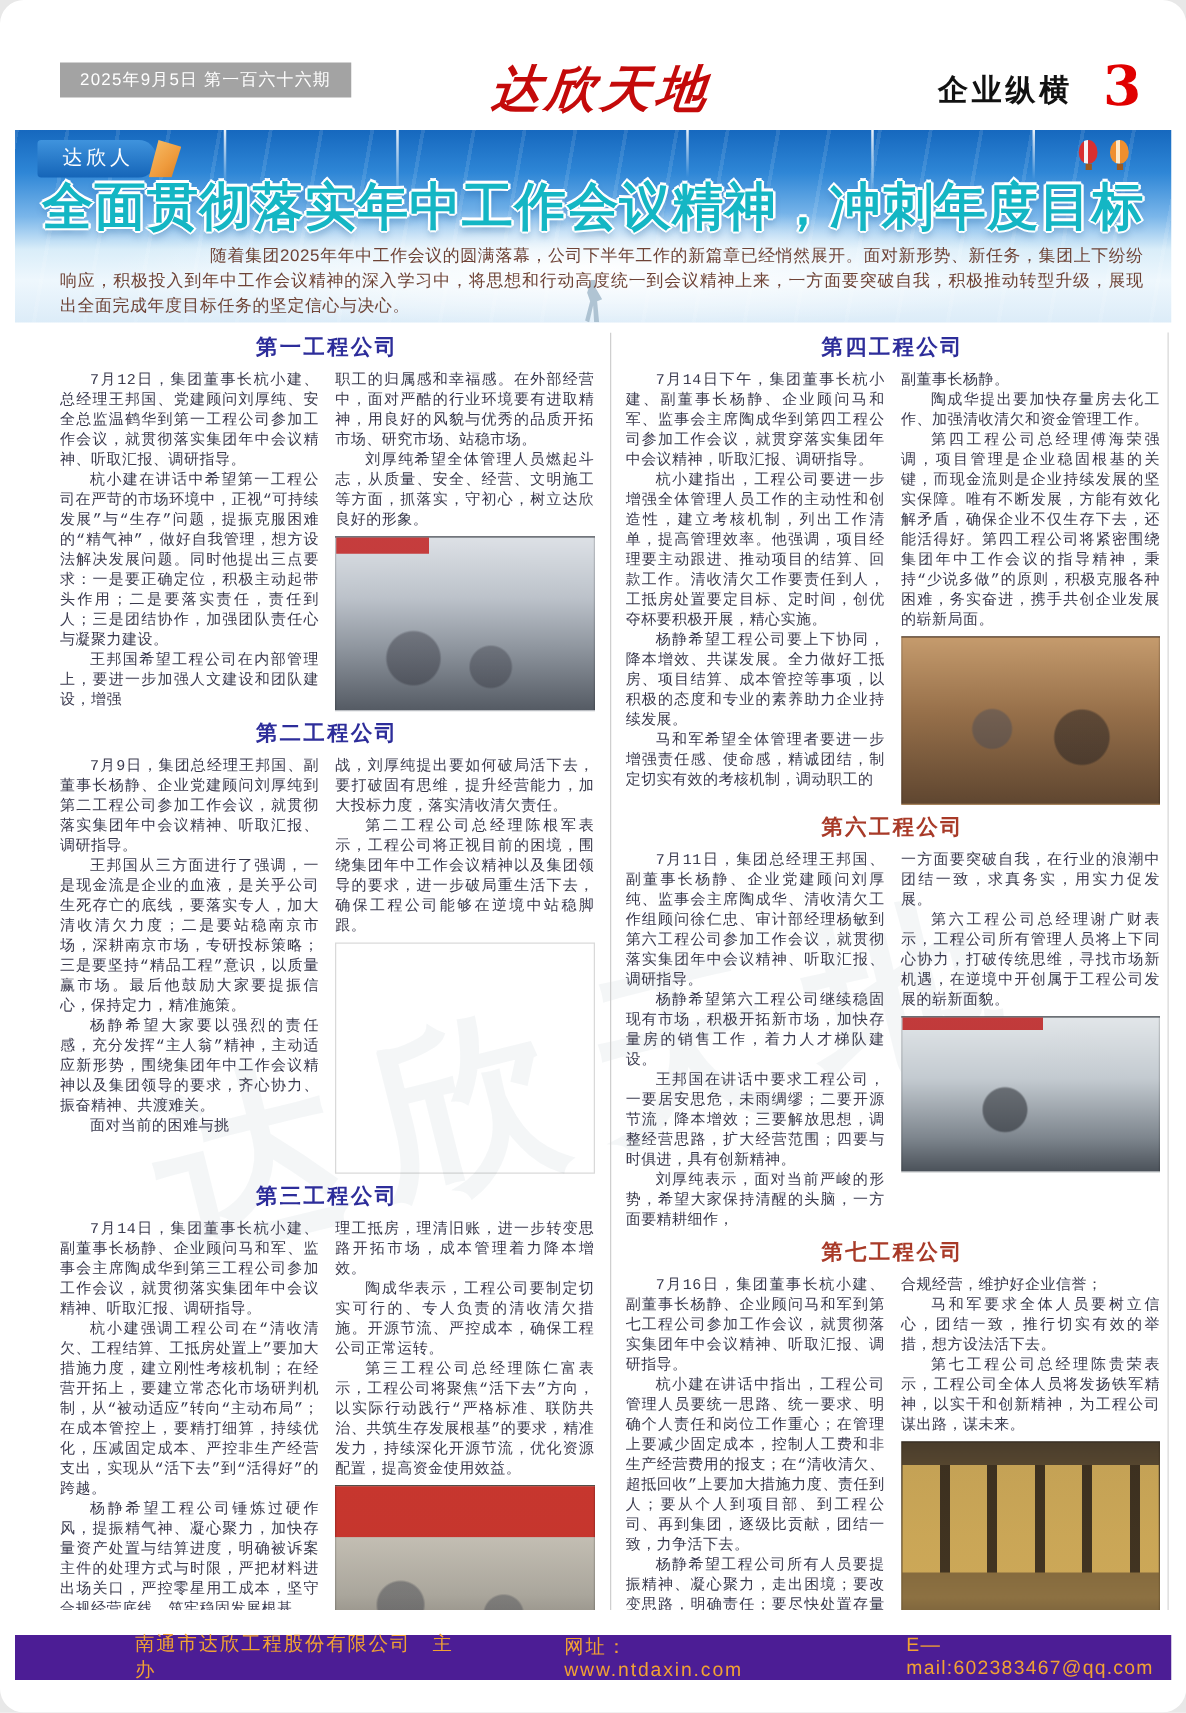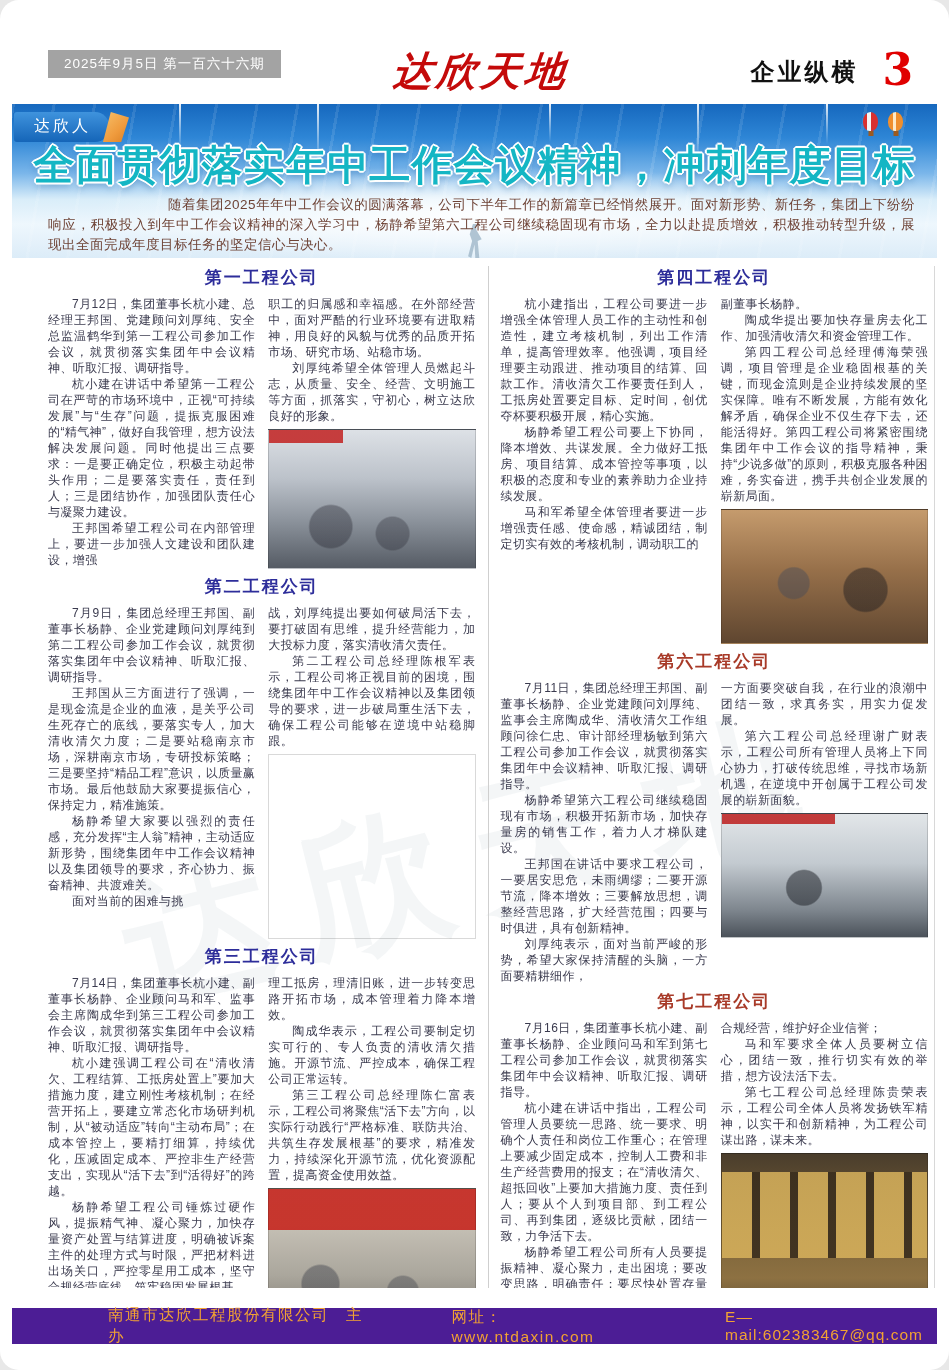--- a/index.html
+++ b/index.html
@@ -18,21 +18,21 @@
   .section-name { font-size:24px; font-weight:bold; color:#111; letter-spacing:3px; margin-top:8px; }
   .page-num { font-size:44px; font-weight:bold; color:#e00000; line-height:1; font-family:"DejaVu Serif", serif; }
 
   
   .banner { position:absolute; top:104px; left:12px; right:12px; height:154px; overflow:hidden;
             background:
               radial-gradient(ellipse 60% 45% at 50% 72%, rgba(255,255,255,.95), rgba(255,255,255,0) 70%),
               repeating-linear-gradient(100deg, rgba(255,255,255,.10) 0 3px, rgba(255,255,255,0) 3px 40px),
               linear-gradient(180deg, #1668be 0%, #2e86d6 22%, #7ab6ea 45%, #d9edf9 62%, #eef7fd 78%, #dcecf8 100%); }
   .banner-streak { position:absolute; top:0; width:2px; height:46px; background:linear-gradient(180deg, rgba(255,255,255,.9), rgba(255,255,255,0)); }
-  .tag { position:absolute; top:8px; left:2px; display:flex; align-items:center; }
+  .tag { position:absolute; top:8px; left:18px; display:flex; align-items:center; }
   .tag-box { background:linear-gradient(180deg,#3f93dd,#1565b8); color:#fff; font-size:16px; letter-spacing:3px;
              padding:4px 18px 5px 20px; border-radius:3px 14px 14px 3px; }
   .tag-fold { width:26px; height:30px; margin-left:-6px;
               background:linear-gradient(135deg,#f7c06a 0%,#ef9b3d 60%,#d97f24 100%);
               clip-path:polygon(0 100%, 30% 0, 100% 18%, 70% 100%); }
   .balloons { position:absolute; top:8px; right:34px; display:flex; gap:10px; }
   .balloon { width:15px; height:19px; border-radius:50% 50% 46% 46%; position:relative; }
   .balloon::after { content:""; position:absolute; left:50%; bottom:-5px; transform:translateX(-50%);
                     width:5px; height:5px; background:#9c5a20; }
   .balloon.red { background:linear-gradient(90deg,#d83030 0 30%, #f5f5f5 30% 52%, #d83030 52%); }
@@ -44,21 +44,21 @@
                               0 4px 6px rgba(20,80,140,.35); }
   .runner { position:absolute; bottom:0; left:50%; transform:translateX(-50%);
             width:16px; height:34px; background:#9fb6c8; clip-path:polygon(40% 0,60% 0,62% 18%,95% 45%,70% 50%,80% 100%,55% 100%,50% 60%,30% 100%,10% 95%,35% 50%,20% 30%); opacity:.8; }
   .intro { position:absolute; left:36px; right:22px; bottom:3px;
            font-size:13.5px; line-height:20px; text-align:justify; color:#6e4336;
            text-indent:120px; letter-spacing:.5px; }
 
   
   .content { position:absolute; top:266px; left:48px; right:14px; bottom:82px;
              display:flex; gap:0; overflow:hidden; border-right:1px solid #d8d8d8; }
-  .half { flex:1 1 0; min-width:0; }
+  .half { flex:1 1 0; min-width:0;font-family:Liberation Mono, monospace; }
   .half.left { padding-right:12px; border-right:1px solid #cfcfcf; }
   .half.right { padding-left:12px; padding-right:6px; }
   .article { margin-bottom:6px; }
   .art-title { text-align:center; font-size:17px; letter-spacing:2px; margin-bottom:7px; }
   .c-blue { color:#2d2d9a; }
   .c-red  { color:#a83a28; }
   .cols { display:flex; gap:13px; }
   .col { flex:1 1 0; min-width:0; }
   .col p { font-size:12px; line-height:16px; letter-spacing:.4px; text-align:justify;
            color:#3a3a4e; text-indent:2em; }
@@ -133,21 +133,21 @@
     <div class="tag">
       <span class="tag-box">达欣人</span>
       <span class="tag-fold"></span>
     </div>
     <div class="balloons">
       <span class="balloon red"></span>
       <span class="balloon orange"></span>
     </div>
     <h1 class="banner-title">全面贯彻落实年中工作会议精神，冲刺年度目标</h1>
     <span class="runner"></span>
-    <p class="intro">随着集团2025年年中工作会议的圆满落幕，公司下半年工作的新篇章已经悄然展开。面对新形势、新任务，集团上下纷纷响应，积极投入到年中工作会议精神的深入学习中，杨静希望第六工程公司继续稳固现有市场，全力以赴提质增效，积极推动转型升级，展现出全面完成年度目标任务的坚定信心与决心。</p>
+    <p class="intro">随着集团2025年年中工作会议的圆满落幕，公司下半年工作的新篇章已经悄然展开。面对新形势、新任务，集团上下纷纷响应，积极投入到年中工作会议精神的深入学习中，将思想和行动高度统一到会议精神上来，一方面要突破自我，积极推动转型升级，展现出全面完成年度目标任务的坚定信心与决心。</p>
   </section>
 
   <div class="watermark">达欣天地</div>
 
   <main class="content">
 
     <div class="half left">
 
       <article class="article">
         <h3 class="art-title c-blue">第一工程公司</h3>
@@ -201,20 +201,21 @@
       </article>
 
     </div>
 
     <div class="half right">
 
       <article class="article">
         <h3 class="art-title c-blue">第四工程公司</h3>
         <div class="cols">
           <div class="col">
+            <p>7月14日下午，集团董事长杭小建、副董事长杨静、企业顾问马和军、监事会主席陶成华到第四工程公司参加工作会议，就贯穿落实集团年中会议精神，听取汇报、调研指导。</p>
             <p>杭小建指出，工程公司要进一步增强全体管理人员工作的主动性和创造性，建立考核机制，列出工作清单，提高管理效率。他强调，项目经理要主动跟进、推动项目的结算、回款工作。清收清欠工作要责任到人，工抵房处置要定目标、定时间，创优夺杯要积极开展，精心实施。</p>
             <p>杨静希望工程公司要上下协同，降本增效、共谋发展。全力做好工抵房、项目结算、成本管控等事项，以积极的态度和专业的素养助力企业持续发展。</p>
             <p>马和军希望全体管理者要进一步增强责任感、使命感，精诚团结，制定切实有效的考核机制，调动职工的</p>
           </div>
           <div class="col">
             <p class="cont">副董事长杨静。</p>
             <p>陶成华提出要加快存量房去化工作、加强清收清欠和资金管理工作。</p>
             <p>第四工程公司总经理傅海荣强调，项目管理是企业稳固根基的关键，而现金流则是企业持续发展的坚实保障。唯有不断发展，方能有效化解矛盾，确保企业不仅生存下去，还能活得好。第四工程公司将紧密围绕集团年中工作会议的指导精神，秉持“少说多做”的原则，积极克服各种困难，务实奋进，携手共创企业发展的崭新局面。</p>
             <div class="photo photo-a4"></div>
           </div>

